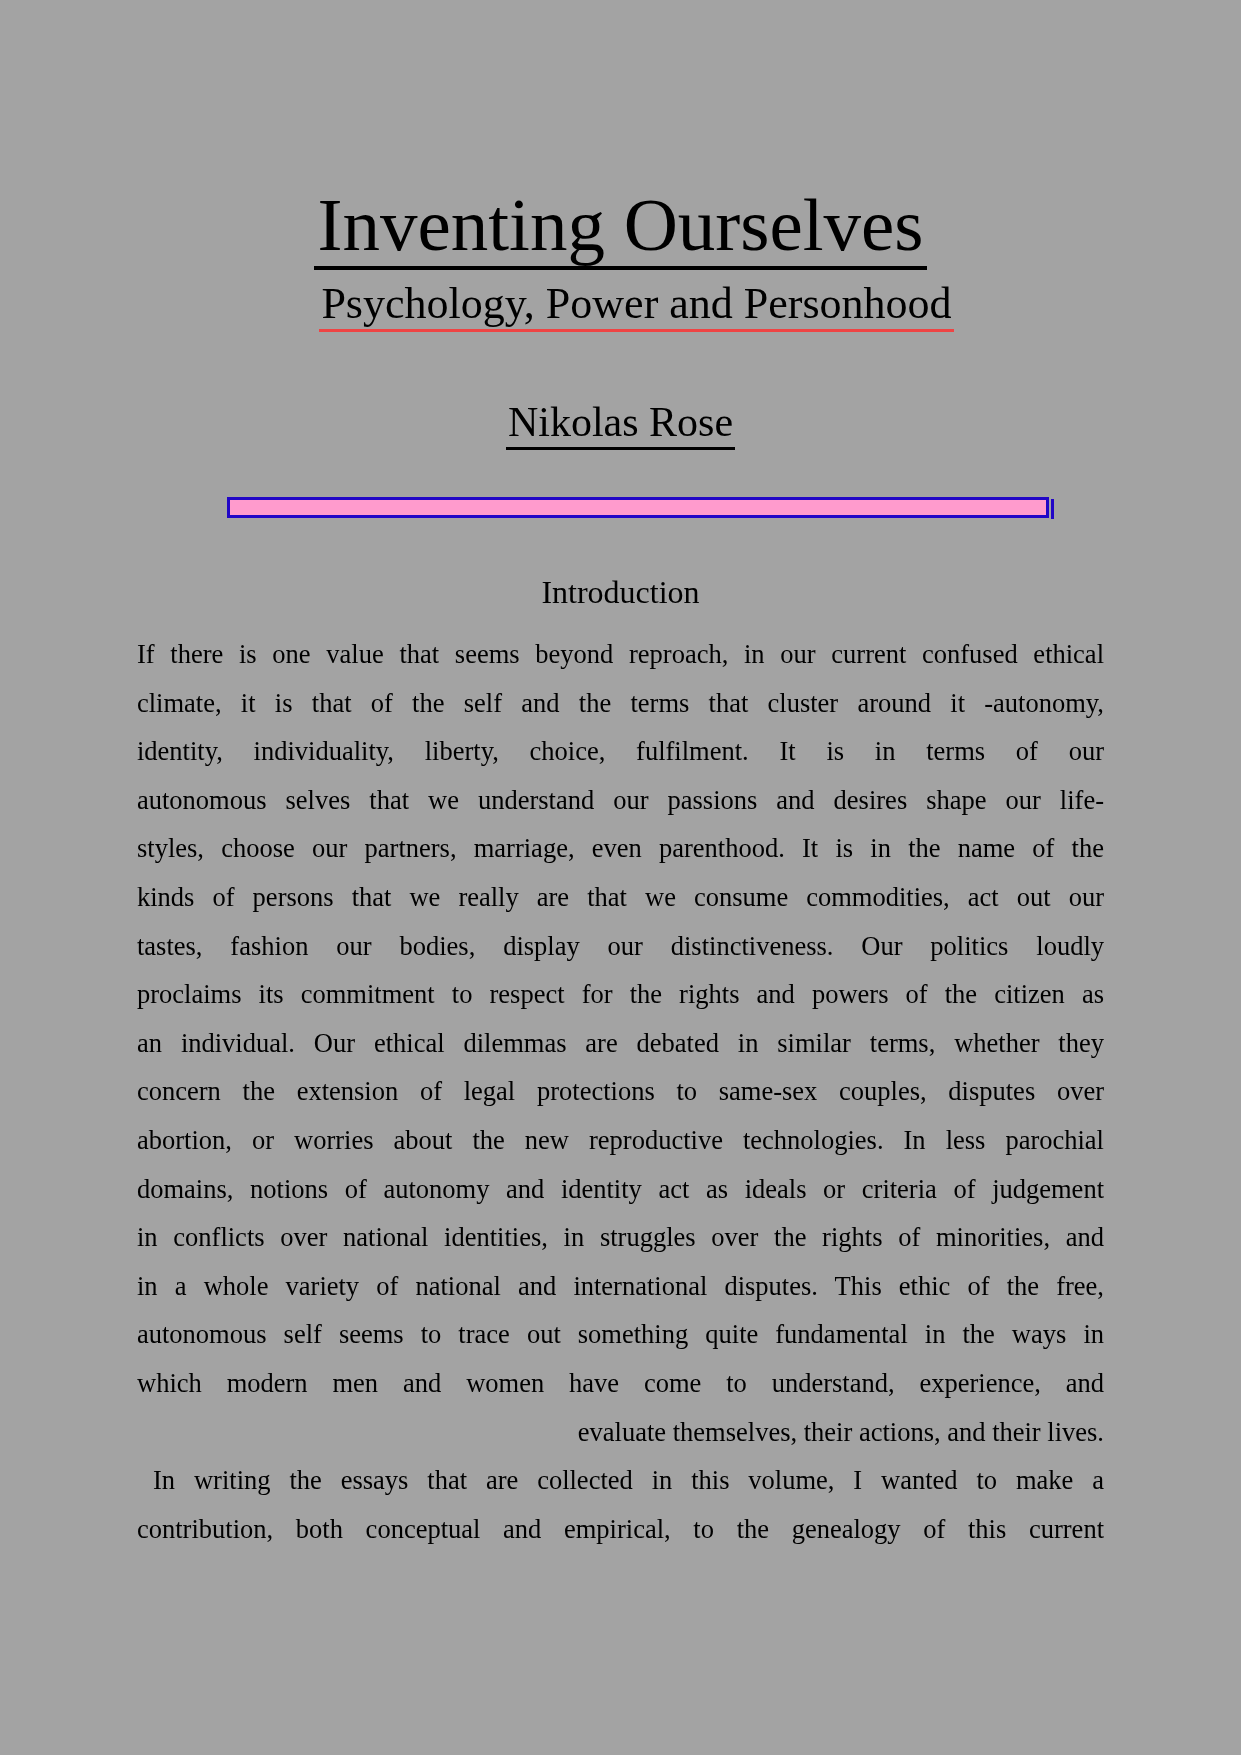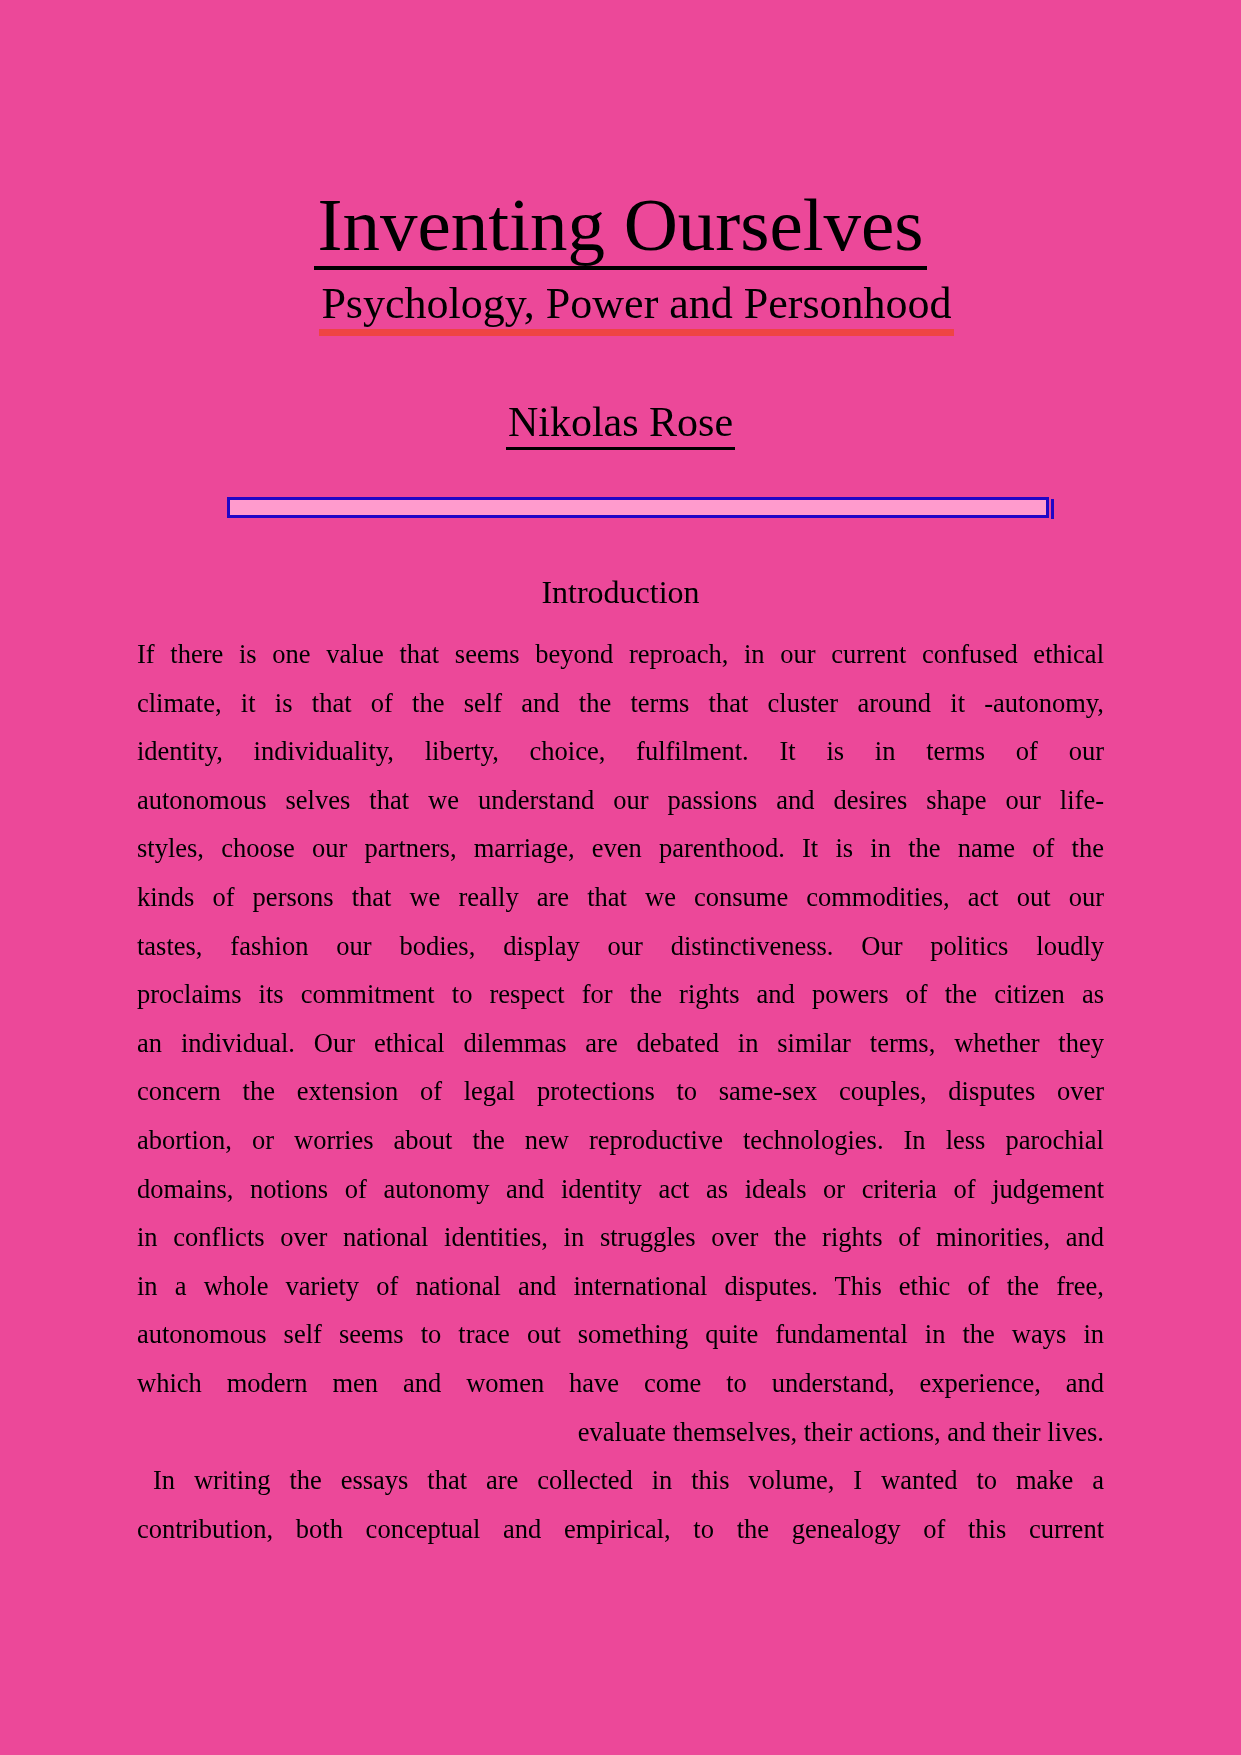--- a/index.html
+++ b/index.html
@@ -4,21 +4,21 @@
 <style>
   html, body {
     margin: 0;
     padding: 0;
     background: #ffffff;
   }
   .page {
     position: relative;
     width: 1241px;
     height: 1755px;
-    background: #ec4899;
+    background: #a3a3a3;
     color: #000000;
     font-family: "Liberation Serif", "DejaVu Serif", serif;
     overflow: hidden;
   }
   .centered {
     position: absolute;
     left: 0;
     right: 0;
     text-align: center;
   }
@@ -32,21 +32,21 @@
     border-bottom: 4px solid #000000;
     padding: 0 3px 2px 3px;
   }
   .subtitle-block {
     top: 280px;
   }
   .subtitle-block .u {
     display: inline-block;
     font-size: 44px;
     line-height: 47px;
-    border-bottom: 7px solid #ef4444;
+    border-bottom: 3px solid #ef4444;
     padding: 0 2px 2px 2px;
     margin-left: 32px;
   }
   .author-block {
     top: 376px;
   }
   .author-block .u {
     display: inline-block;
     font-size: 42px;
     line-height: 45px;

